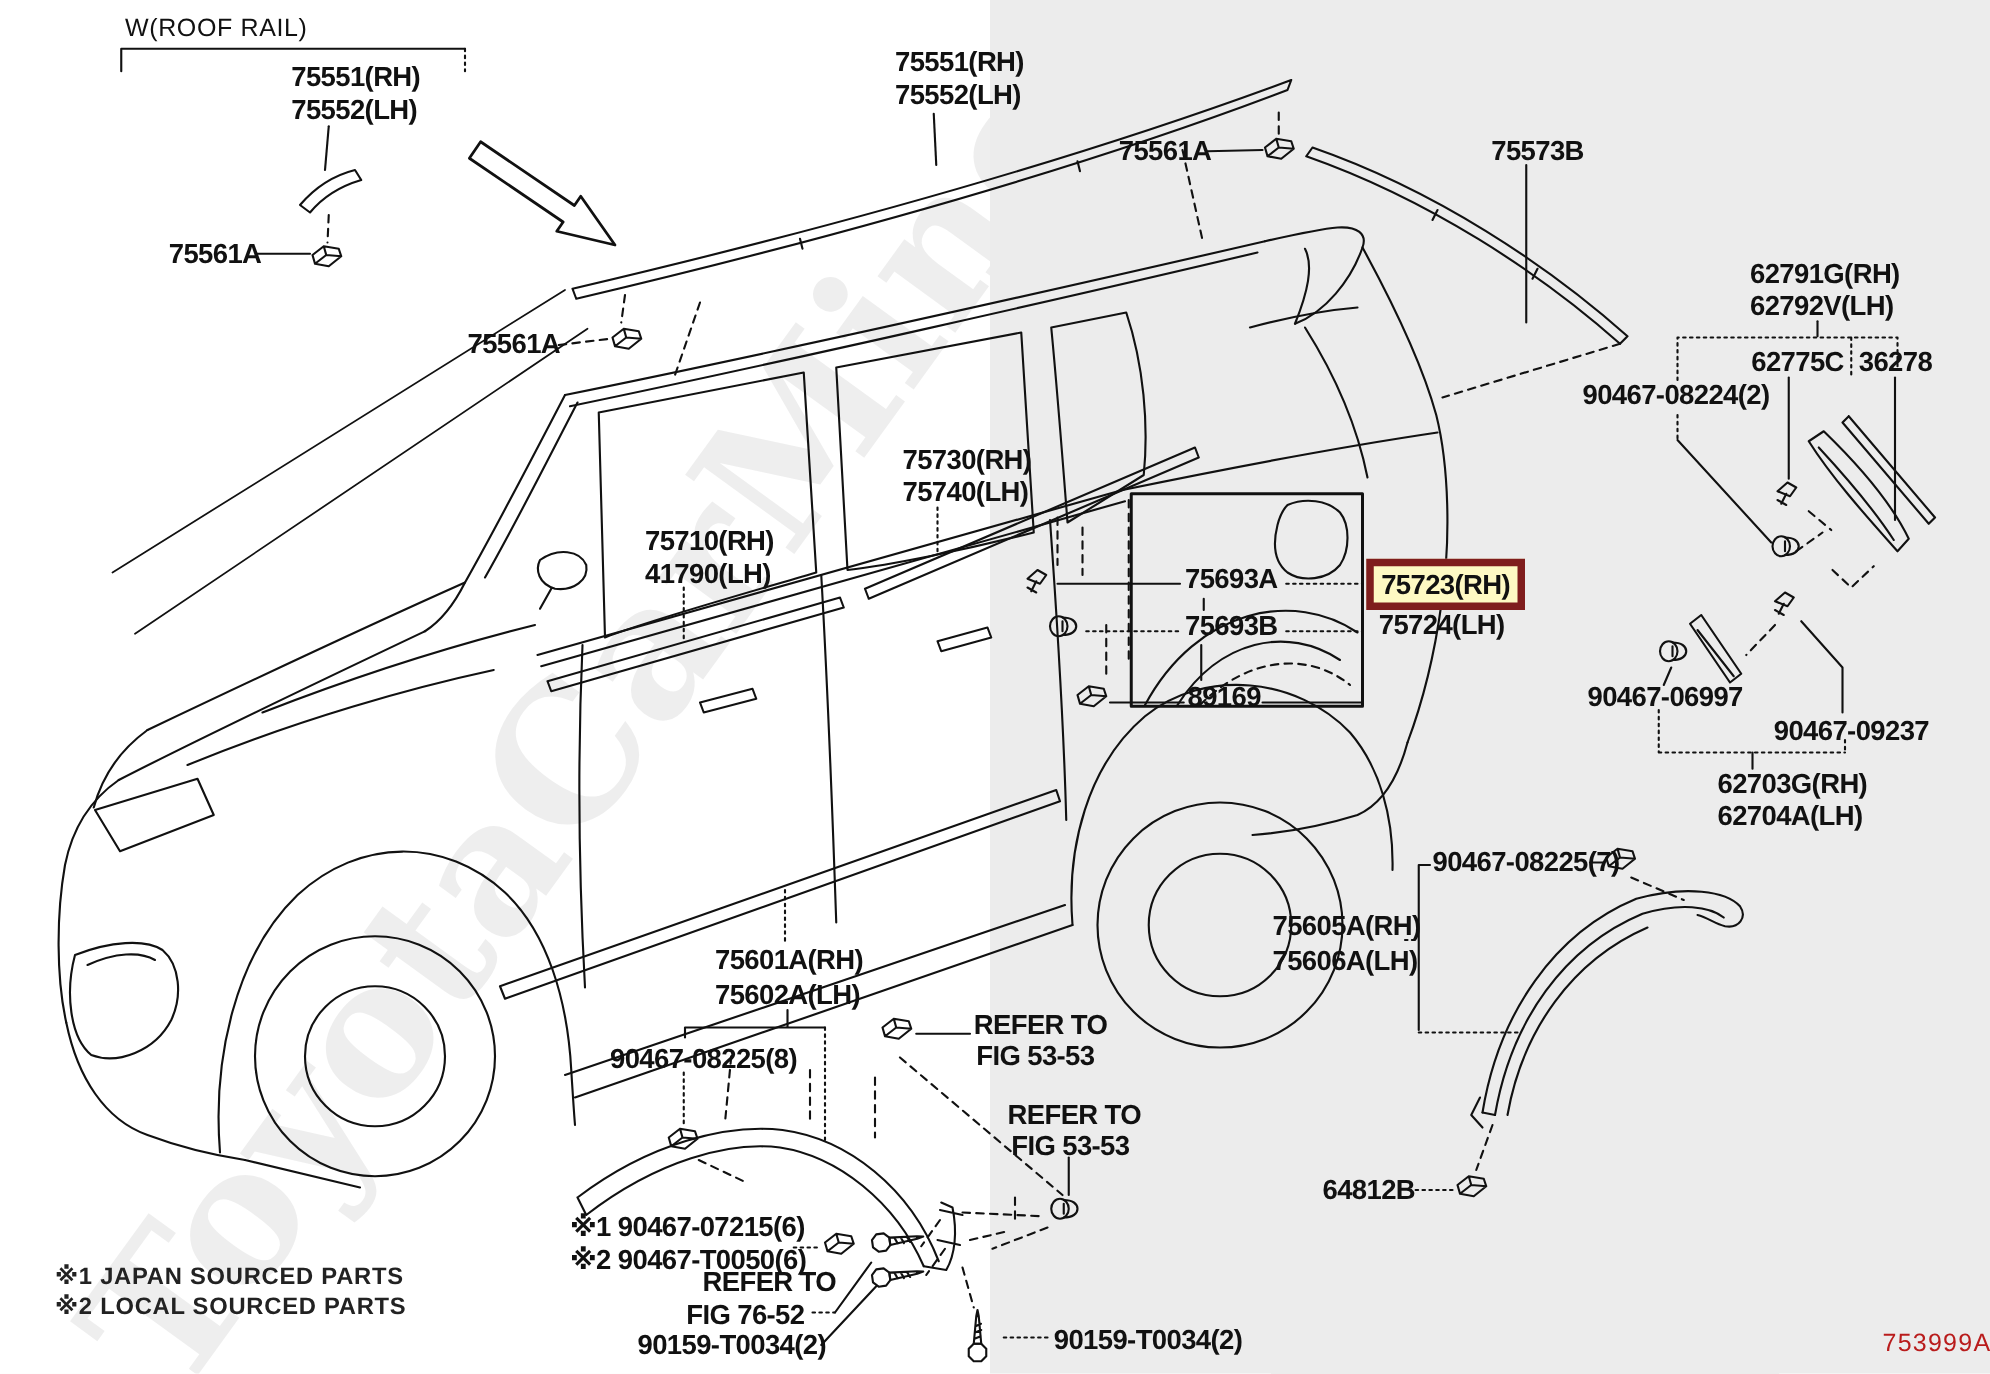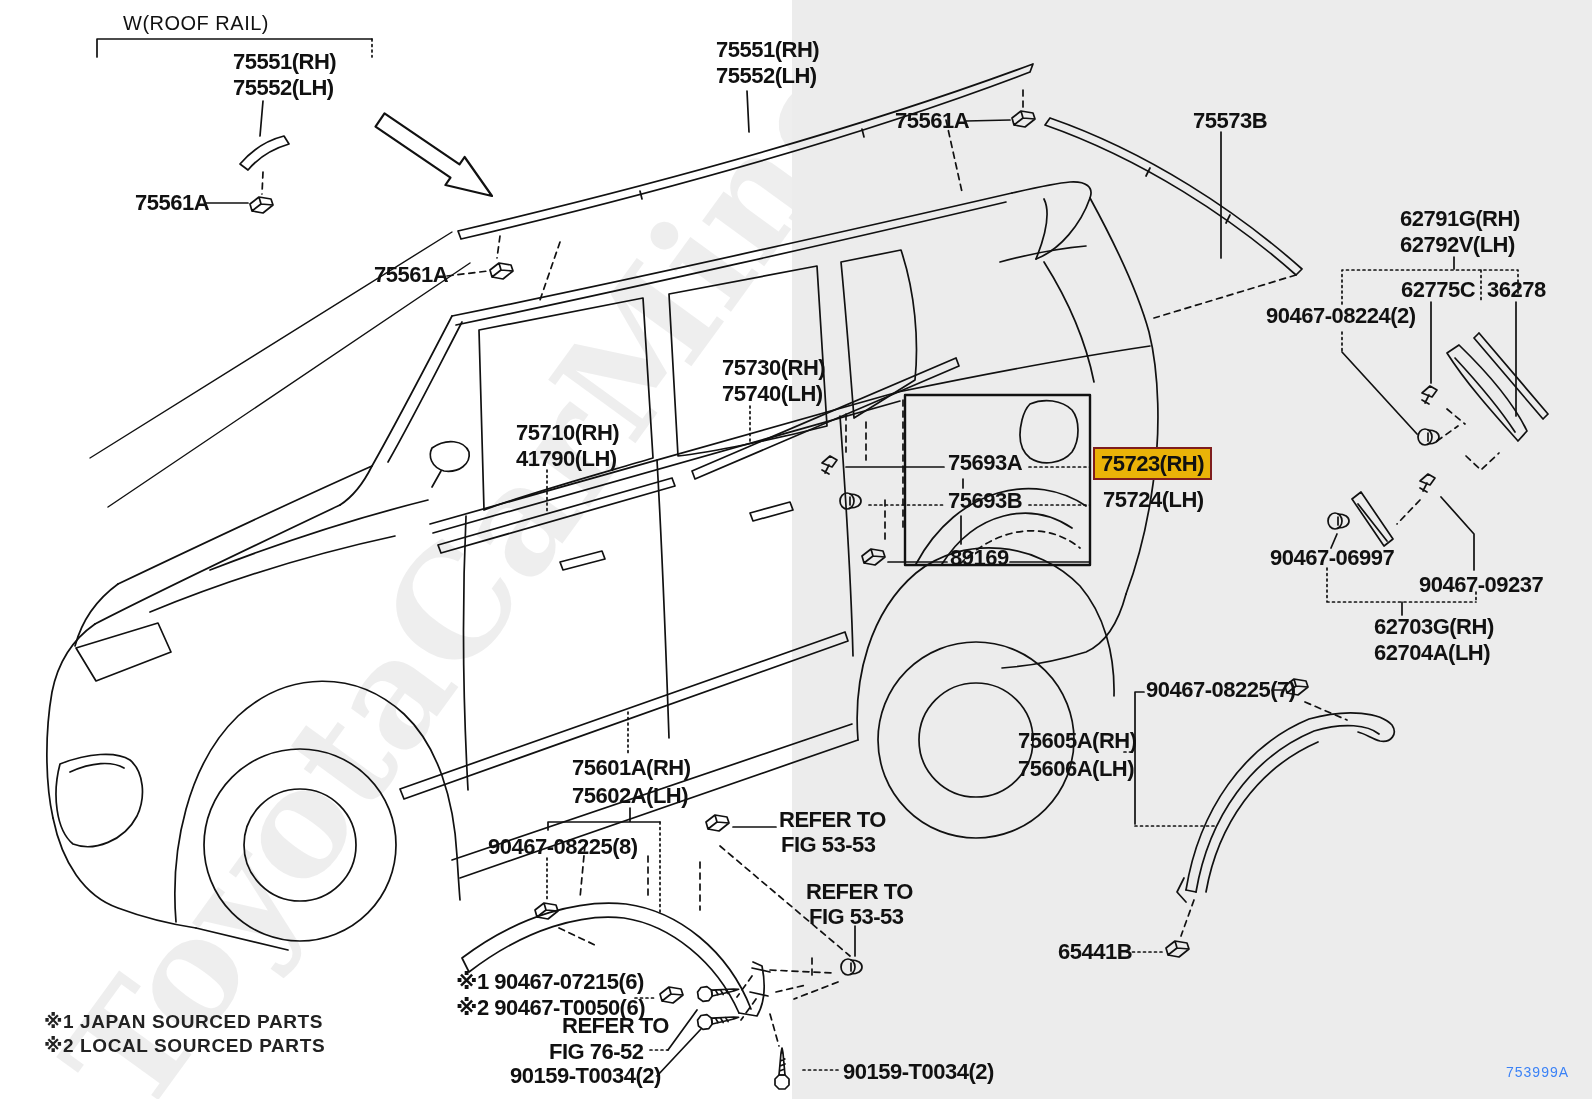--- a/index.html
+++ b/index.html
@@ -6,25 +6,25 @@
   #stage{position:relative;width:1592px;height:1099px;overflow:hidden;
          font-family:"Liberation Sans","DejaVu Sans",sans-serif;color:#111;}
   #gray-panel{position:absolute;left:792px;top:0;width:800px;height:1099px;background:#ececec;}
   #wm-clip{position:absolute;left:0;top:0;width:792px;height:1099px;overflow:hidden;}
   #watermark{position:absolute;left:30px;top:1040px;transform-origin:0 0;transform:rotate(-54deg);
              font-size:148px;font-weight:bold;color:rgba(120,120,120,0.13);white-space:nowrap;
              font-family:"DejaVu Serif","Liberation Serif",serif;}
   svg{position:absolute;left:0;top:0;}
   .lbl{position:absolute;white-space:nowrap;line-height:1;}
   .pn{font-size:22px;font-weight:bold;letter-spacing:-0.5px;}
-  .plain{font-size:20px;font-weight:normal;letter-spacing:0.5px;margin-left:23px;}
+  .plain{font-size:20px;font-weight:normal;letter-spacing:0.5px;}
   .note{font-size:19px;font-weight:bold;letter-spacing:0.6px;color:#222;}
-  .code{font-size:14px;font-weight:normal;letter-spacing:1px;color:#3b82f6;}
-  #hl-box{position:absolute;left:1093px;top:447px;width:115px;height:29px;background:#eab308;
-          border:2px solid #7f1d1d;display:flex;align-items:center;justify-content:center;}
+  .code{font-size:20px;font-weight:normal;letter-spacing:1px;color:#b91c1c;}
+  #hl-box{position:absolute;left:1093px;top:447px;width:115px;height:29px;background:#fef9c3;
+          border:6px solid #7f1d1d;display:flex;align-items:center;justify-content:center;}
   #hl-box .pn{position:static;}
 </style>
 </head>
 <body>
 
 <div id="stage">
   <div id="gray-panel"></div>
   <div id="wm-clip">
     <div id="watermark">ToyotaCarMine.ru</div>
   </div>
@@ -246,21 +246,21 @@
   <div class="lbl pn" style="left:1103px;top:489px">75724(LH)</div>
 
   <div class="lbl pn" style="left:1270px;top:547px">90467-06997</div>
   <div class="lbl pn" style="left:1419px;top:574px">90467-09237</div>
   <div class="lbl pn" style="left:1374px;top:616px">62703G(RH)</div>
   <div class="lbl pn" style="left:1374px;top:642px">62704A(LH)</div>
 
   <div class="lbl pn" style="left:1146px;top:679px">90467-08225(7)</div>
   <div class="lbl pn" style="left:1018px;top:730px">75605A(RH)</div>
   <div class="lbl pn" style="left:1018px;top:758px">75606A(LH)</div>
-  <div class="lbl pn" style="left:1058px;top:941px">65441B</div>
+  <div class="lbl pn" style="left:1058px;top:941px">64812B</div>
 
   <div class="lbl pn" style="left:572px;top:757px">75601A(RH)</div>
   <div class="lbl pn" style="left:572px;top:785px">75602A(LH)</div>
   <div class="lbl pn" style="left:488px;top:836px">90467-08225(8)</div>
 
   <div class="lbl pn" style="left:779px;top:809px">REFER TO</div>
   <div class="lbl pn" style="left:781px;top:834px">FIG 53-53</div>
   <div class="lbl pn" style="left:806px;top:881px">REFER TO</div>
   <div class="lbl pn" style="left:809px;top:906px">FIG 53-53</div>
 

